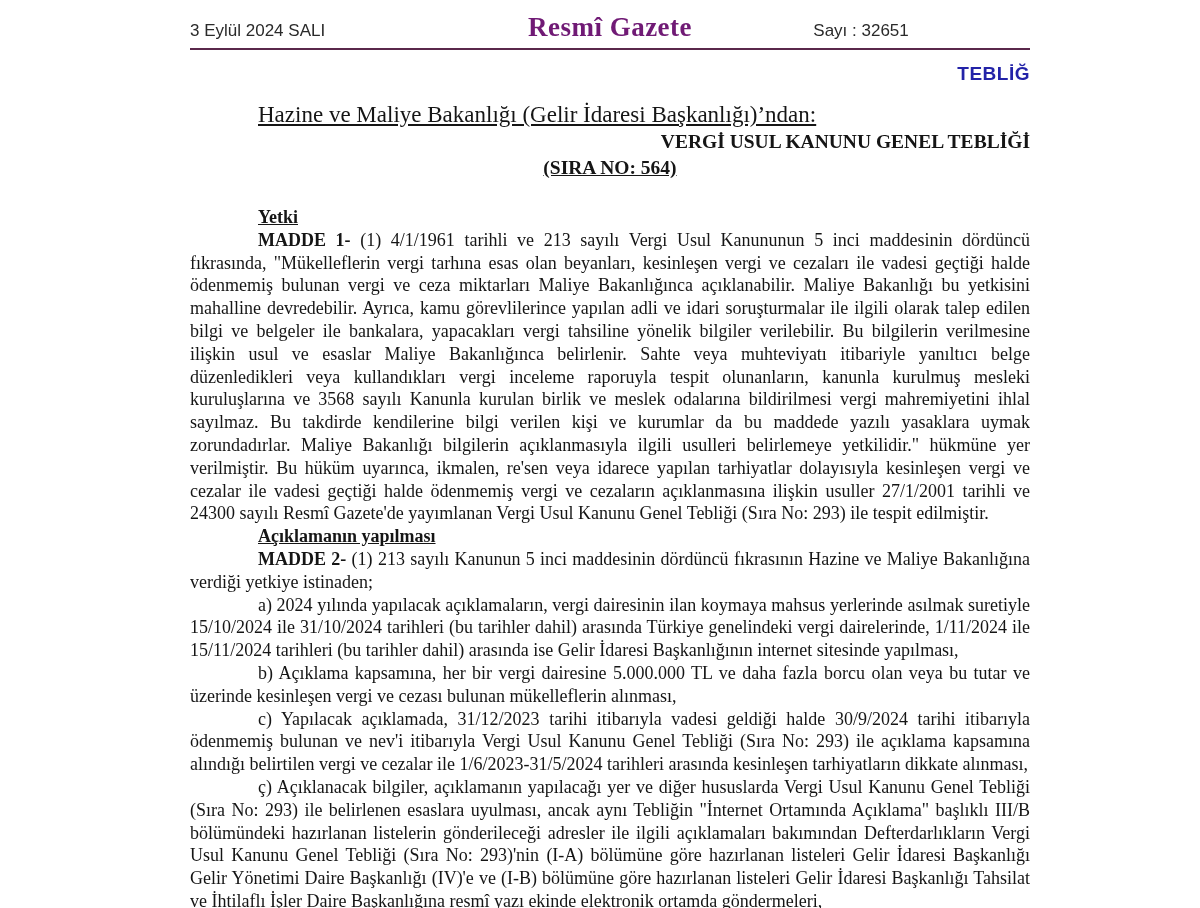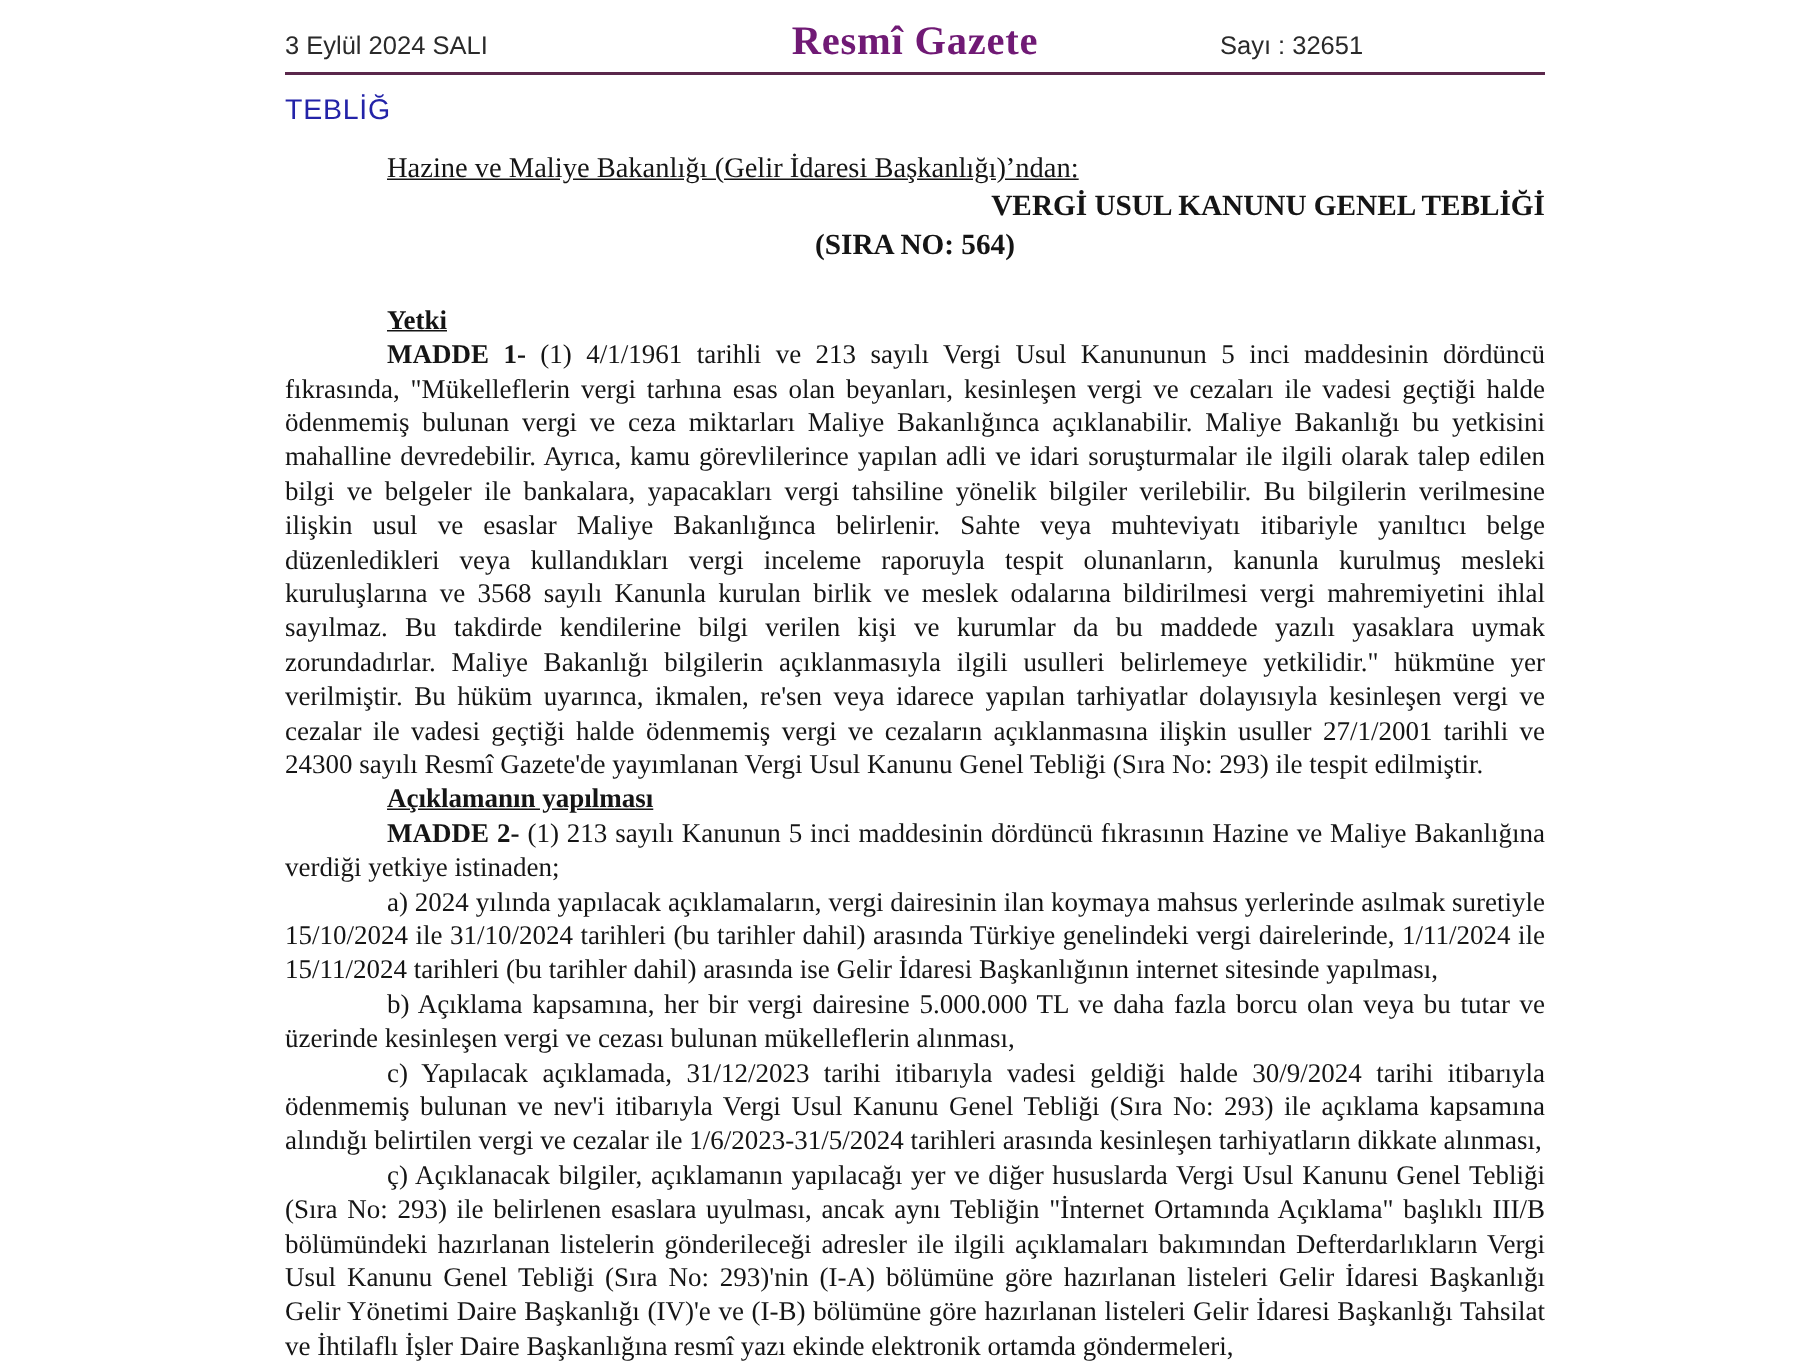--- a/index.html
+++ b/index.html
@@ -45,46 +45,47 @@
   }
   .header-rule {
     margin-top: 5px;
     border: none;
     border-top: 2px solid #5a284b;
     height: 0;
   }
   
   .section-heading {
     margin-top: 13px;
-    text-align: left;
+    text-align: right;
     font-family: "Liberation Sans", sans-serif;
-    font-weight: normal;
+    font-weight: bold;
     font-size: 19px;
     color: #2323a8;
     letter-spacing: 0.5px;
   }
   
   .from-line {
     margin-top: 17px;
     padding-left: 68px;
-    font-size: 19px;
+    font-size: 23px;
   }
   .from-line .underlined { text-decoration: underline; }
   
   .doc-title {
     margin-top: 3px;
     text-align: right;
     font-weight: bold;
     font-size: 19.5px;
   }
   .doc-subtitle {
     margin-top: 4px;
     text-align: center;
     font-weight: bold;
     font-size: 19.5px;
+    text-decoration: underline;
   }
   
   .doc-body {
     margin-top: 27px;
     font-size: 18px;
     line-height: 22.8px;
     text-align: justify;
   }
   .doc-body p {
     margin: 0;

